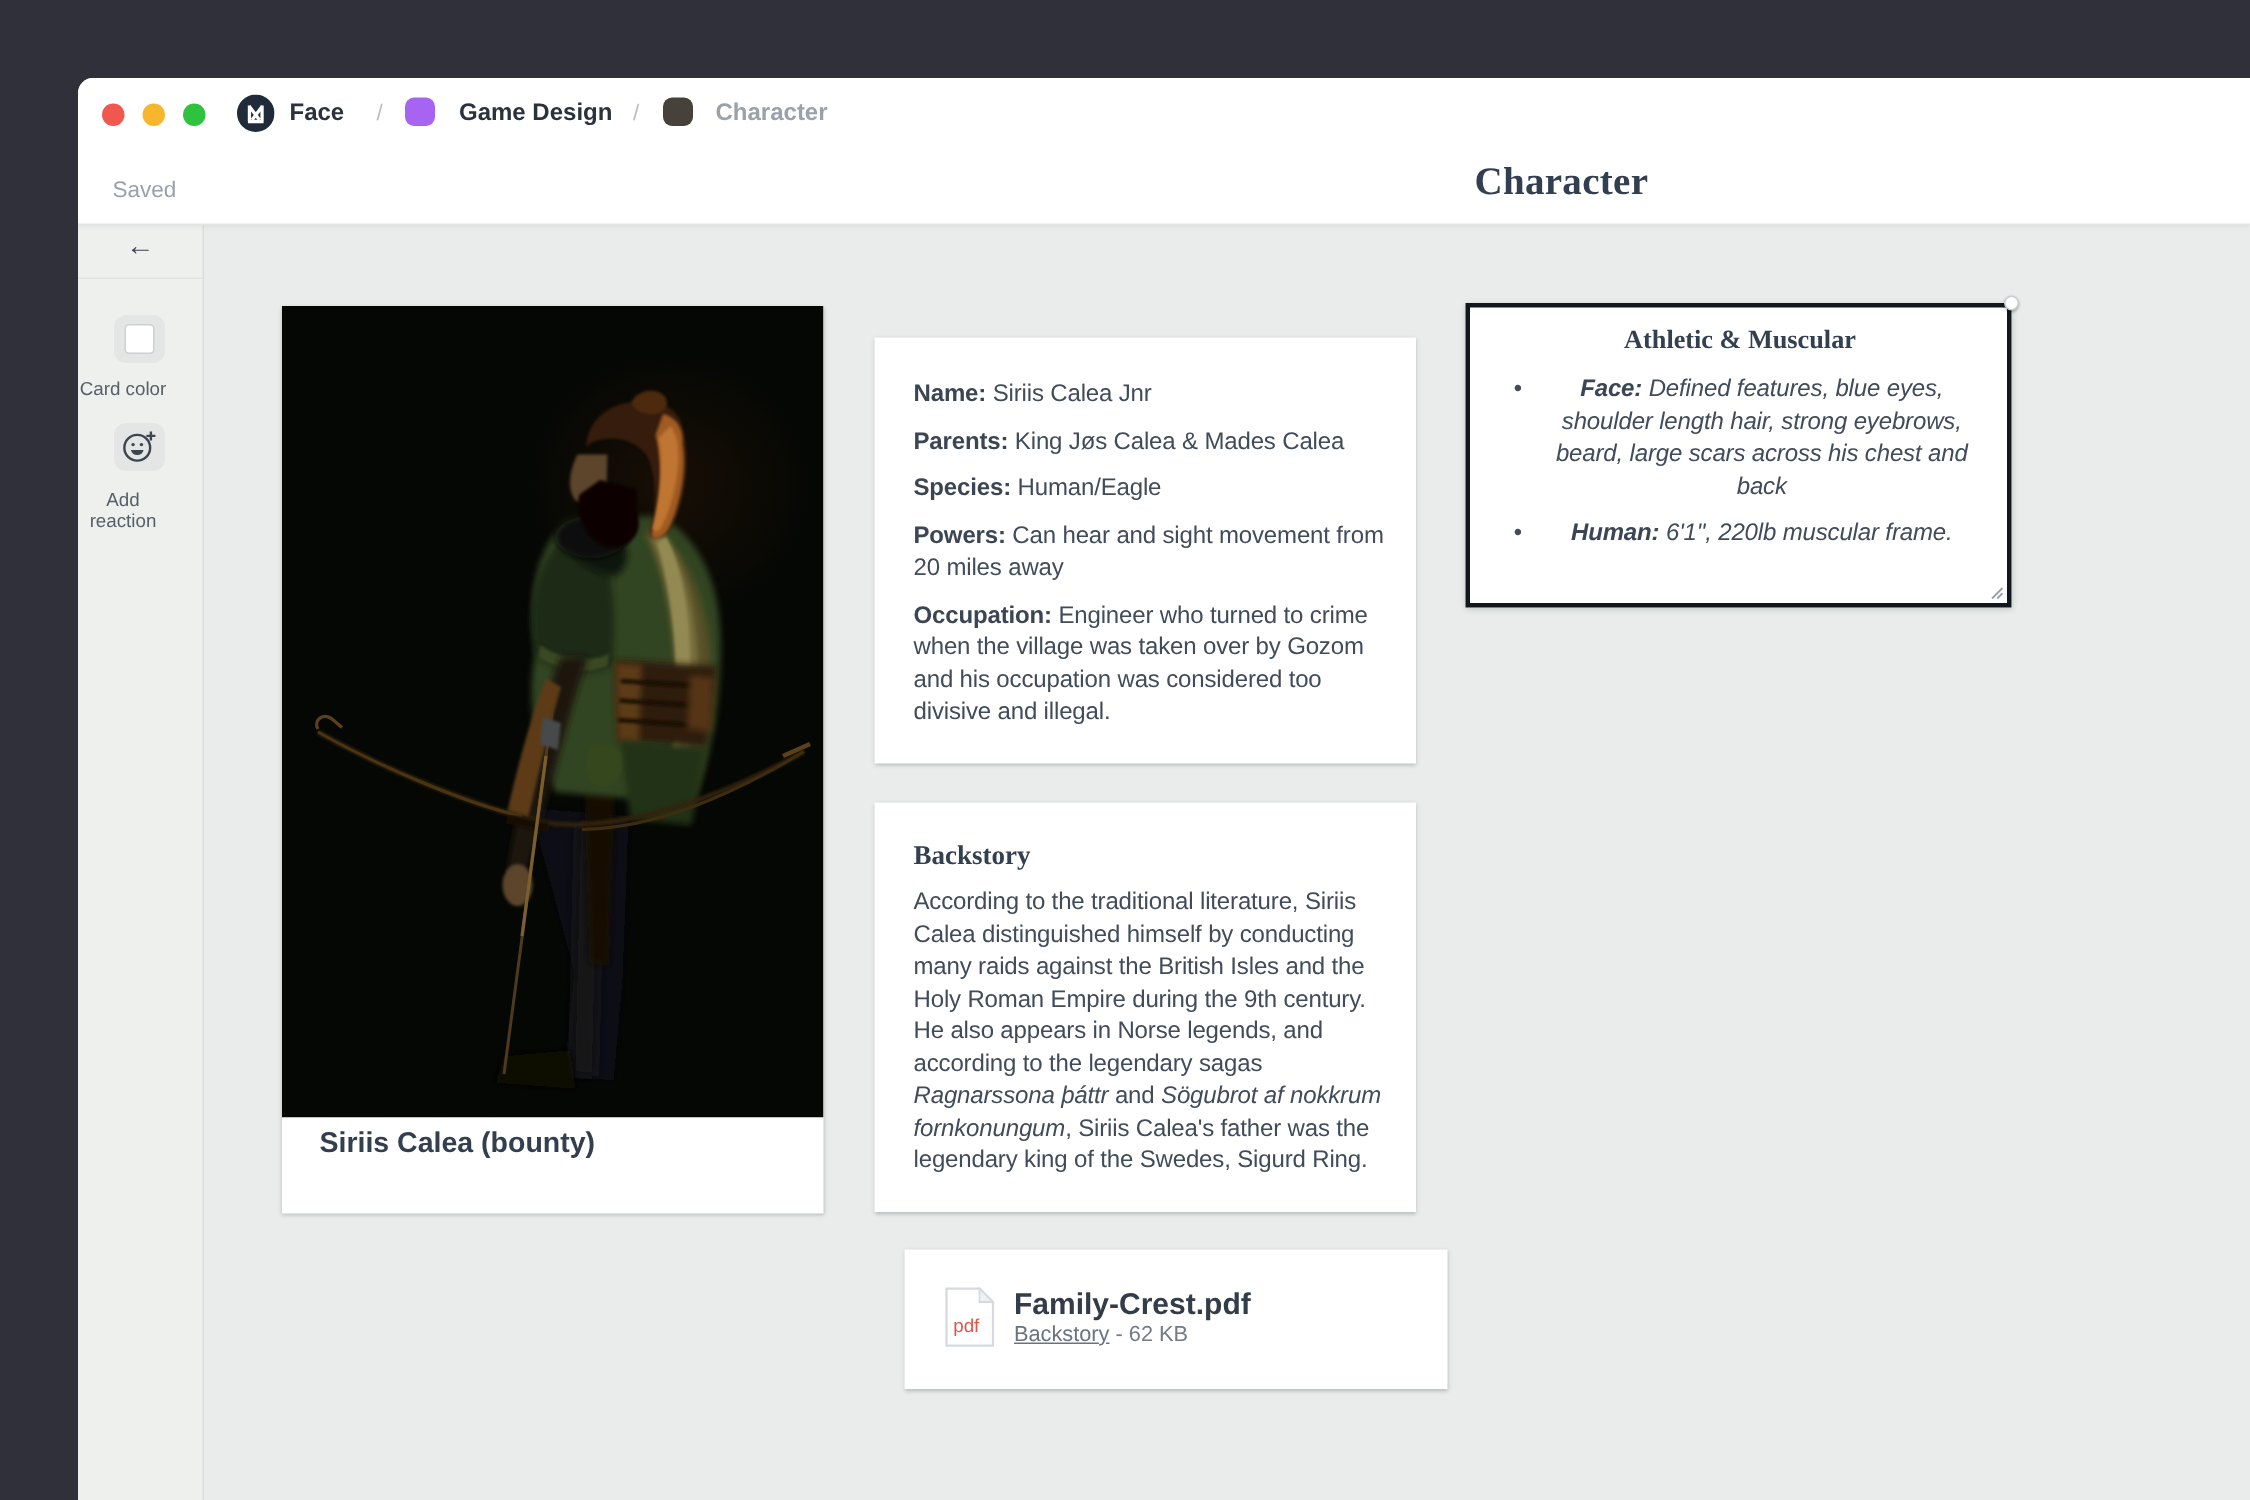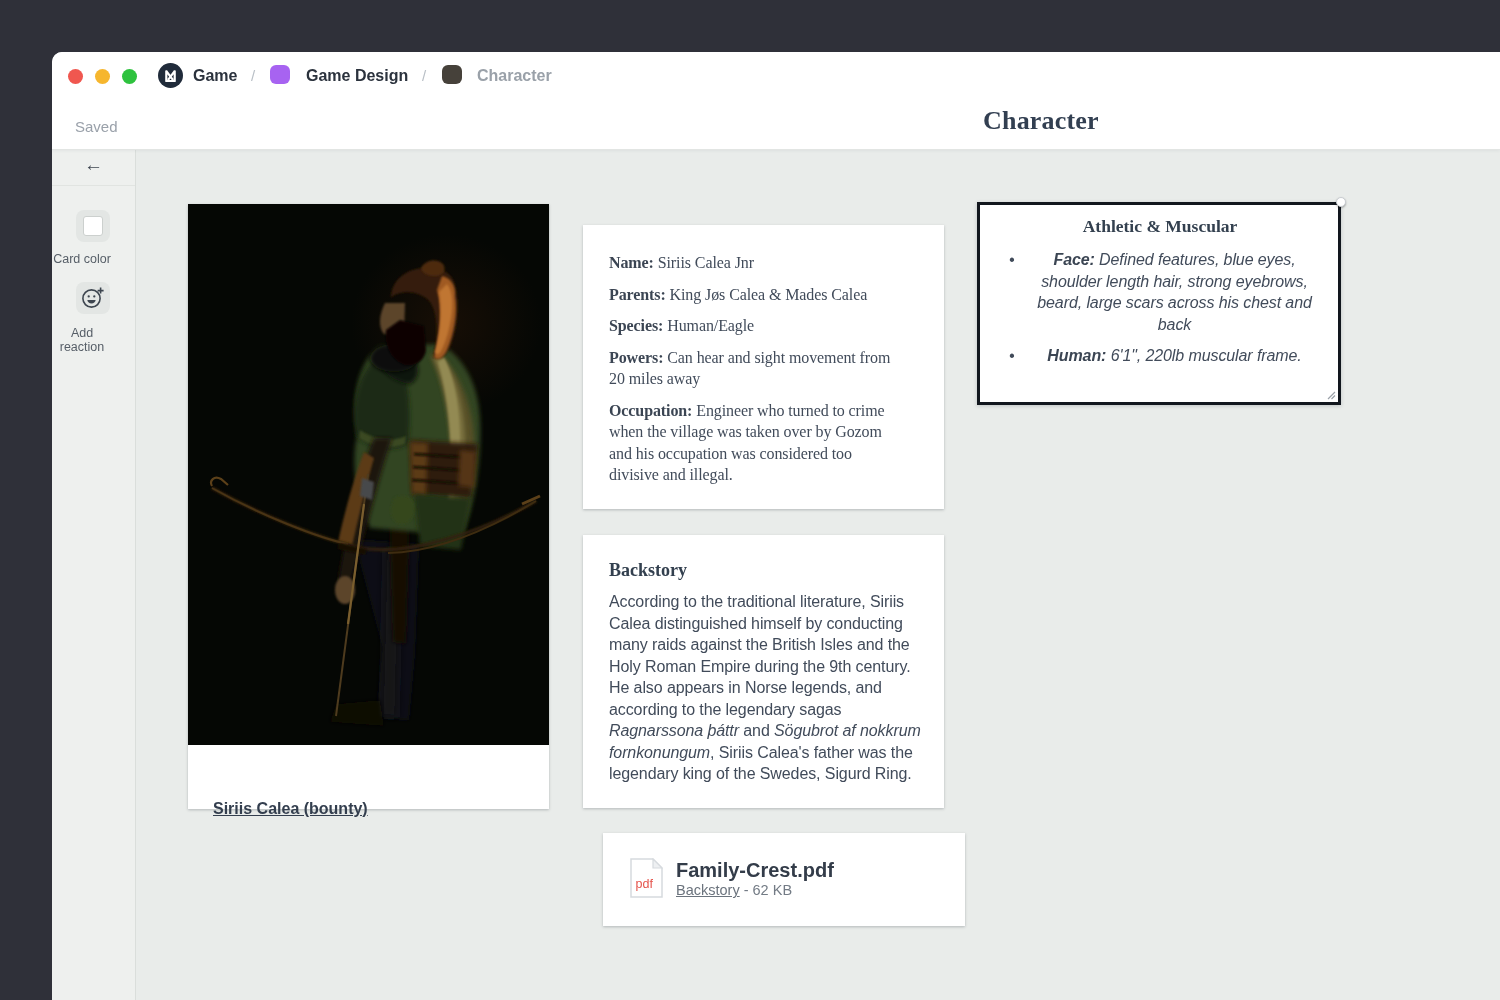--- a/index.html
+++ b/index.html
@@ -27,24 +27,24 @@
   .backarrow { position:absolute; left:0; right:0; top:4px; text-align:center; font-size:19px; color:#3d454f; }
   .tool { position:absolute; left:24px; width:34px; height:32px; border-radius:8px; background:#e3e6e4; }
   .tool-label { position:absolute; width:60px; left:0; text-align:center; font-size:12.5px; color:#565e67; }
   .card { position:absolute; background:#fff; box-shadow:0 1px 3px rgba(40,50,60,0.18), 0 1px 2px rgba(40,50,60,0.10); }
   .bodytext { font-size:16px; line-height:21.5px; color:#414b5a; letter-spacing:-0.1px; white-space:nowrap; }
   .bodytext b { color:#3b4553; }
   .serif-h { font-family:"Liberation Serif",serif; font-weight:bold; font-size:18px; line-height:20px; color:#33404f; }
 
   
   #imgcard { left:136px; top:152px; width:361px; height:605px; }
-  #imgcard .caption { position:absolute; left:25px; top:596px; font-size:16px; font-weight:bold; color:#333e4e;text-decoration:underline; }
-
-  
-  #detcard { left:531px; top:173px; width:361px; height:284px; padding:27px 26px;font-family:Liberation Serif, serif; }
+  #imgcard .caption { position:absolute; left:25px; top:548px; font-size:19px; font-weight:bold; color:#333e4e; }
+
+  
+  #detcard { left:531px; top:173px; width:361px; height:284px; padding:27px 26px; }
   #detcard p { margin-bottom:10px; }
   #detcard p:last-child { margin-bottom:0; }
 
   
   #athcard { left:925px; top:150px; width:364px; height:203px; border:3px solid #12171e;
     padding:11px 23px 0 25px; box-shadow:0 1px 4px rgba(40,50,60,0.22);text-align:center; }
   #athcard .handle { position:absolute; right:-8px; top:-8px; width:10px; height:10px; border-radius:50%;
     background:#fff; border:1px solid #c9cdd2; box-shadow:0 1px 2px rgba(0,0,0,0.3); }
   #athcard ul { list-style:none; margin-top:13px; }
   #athcard li { position:relative; padding-left:29px; margin-bottom:9.5px;font-style:italic; }
@@ -66,21 +66,21 @@
 <body>
 <div class="window">
   <div class="topbar">
     <span class="dot r"></span>
       <span class="dot y"></span>
       <span class="dot g"></span>
     <svg style="position:absolute;left:106px;top:11px" width="25" height="25" viewBox="0 0 25 25">
       <circle cx="12.5" cy="12.5" r="12.5" fill="#202b3a"></circle>
       <path d="M8.3 7.4 V18 M16.7 7.4 V18 M7.3 18 H17.7 M8 7.6 L14.9 16.9 M17 7.6 L10.1 16.9" fill="none" stroke="#fff" stroke-width="2.2"></path>
     </svg>
-    <span class="crumb b" style="left:141px">Game</span>
+    <span class="crumb b" style="left:141px">Face</span>
     <span class="crumb sep" style="left:199px">/</span>
     <span class="sq" style="left:218px;background:#a763f1"></span>
     <span class="crumb b" style="left:254px">Game&nbsp;Design</span>
     <span class="crumb sep" style="left:370px">/</span>
     <span class="sq" style="left:390px;background:#46413a"></span>
     <span class="crumb grey" style="left:425px">Character</span>
     <div class="saved">Saved</div>
     <div class="board-title">Character</div>
   </div>
 

